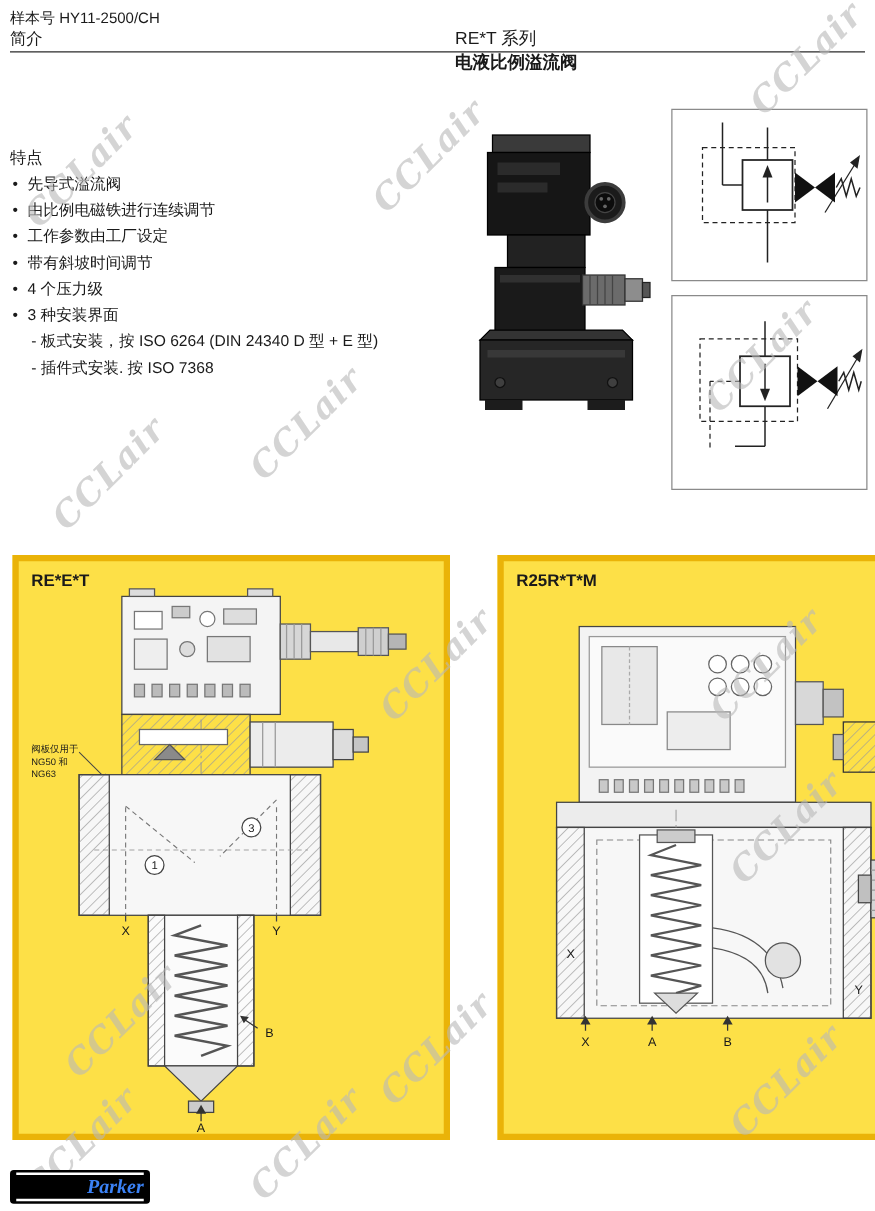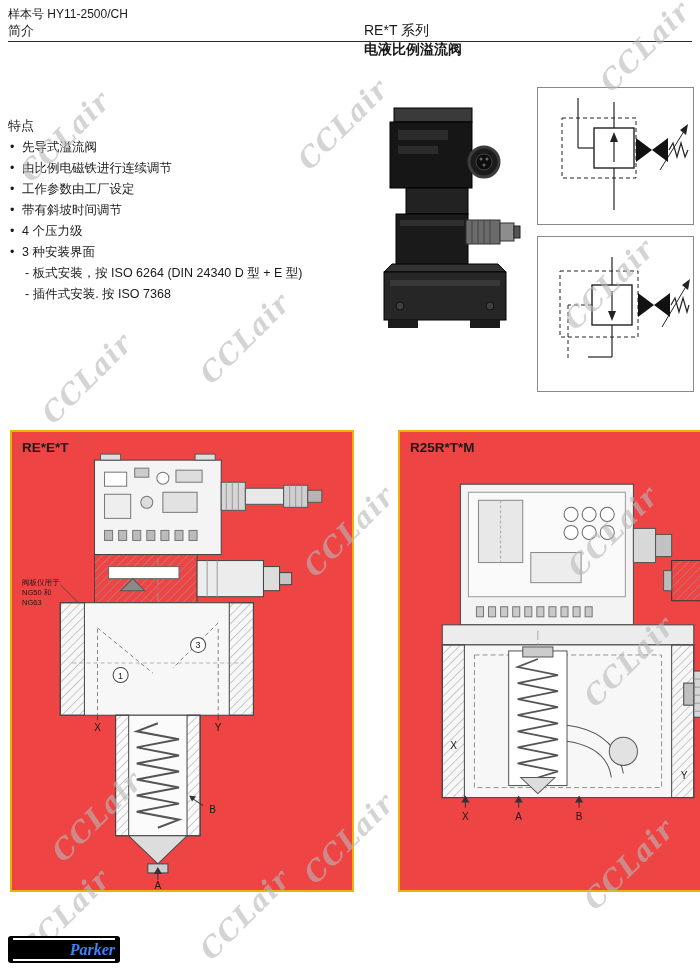--- a/index.html
+++ b/index.html
@@ -15,21 +15,21 @@
   .features-heading{left:8px;top:117px;font-size:13px;}
   .features{left:8px;top:137px;width:356px;font-size:12.5px;}
   .feat{position:relative;padding-left:14px;line-height:21px;}
   .feat::before{content:"\2022";position:absolute;left:2px;}
   .feat.sub{padding-left:17px;}
   .feat.sub::before{content:"";}
   .photo{left:366px;top:92px;width:158px;height:250px;}
   .schembox{left:537px;border:1px solid #8a8a8a;background:#fff;}
   .schembox.one{top:87px;width:155px;height:136px;}
   .schembox.two{top:236px;width:155px;height:154px;}
-  .figbox{top:430px;height:458px;border:2px solid #eab308;background:#ef4444;}
+  .figbox{top:444px;height:458px;border:5px solid #eab308;background:#fde047;}
   .figbox.left{left:10px;width:340px;}
   .figbox.right{left:362px;width:330px;margin-left:36px;}
   .fig-title{position:absolute;left:10px;top:8px;font-size:13.5px;font-weight:bold;z-index:2;}
   .fig-svg{position:absolute;left:0;top:0;width:100%;height:100%;}
   .wm{position:absolute;font-family:"DejaVu Serif",serif;font-style:italic;font-weight:bold;
       font-size:28px;color:#b9b9b9;opacity:.6;transform:rotate(-45deg);letter-spacing:1px;
       pointer-events:none;white-space:nowrap;z-index:3;}
   .parker{left:8px;top:936px;width:112px;height:27px;background:#000;border-radius:3px;
           display:flex;align-items:center;justify-content:center;z-index:4;}
   .parker-inner{width:100%;margin:0 5px;border-top:2px solid #fff;border-bottom:2px solid #fff;

